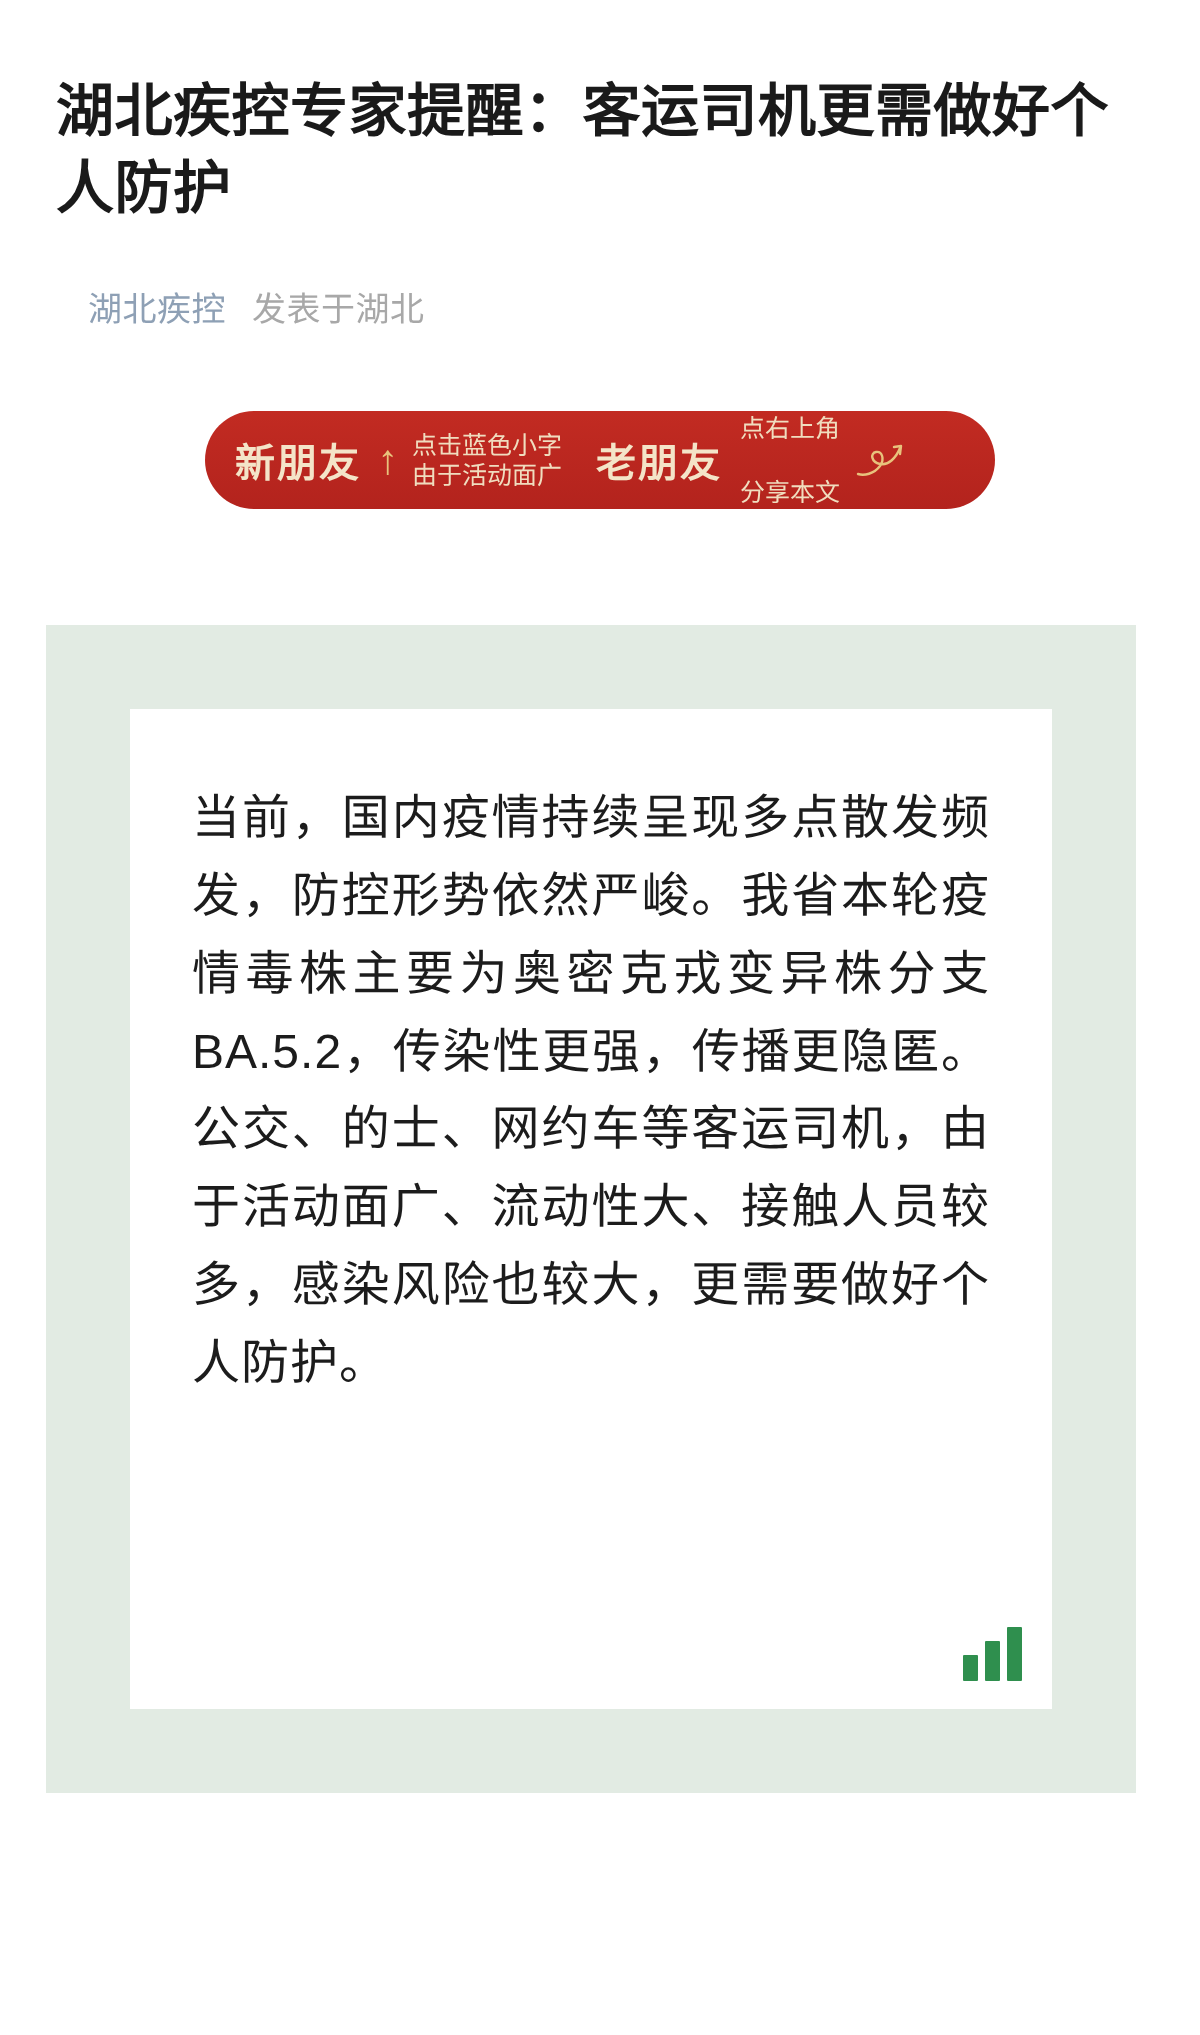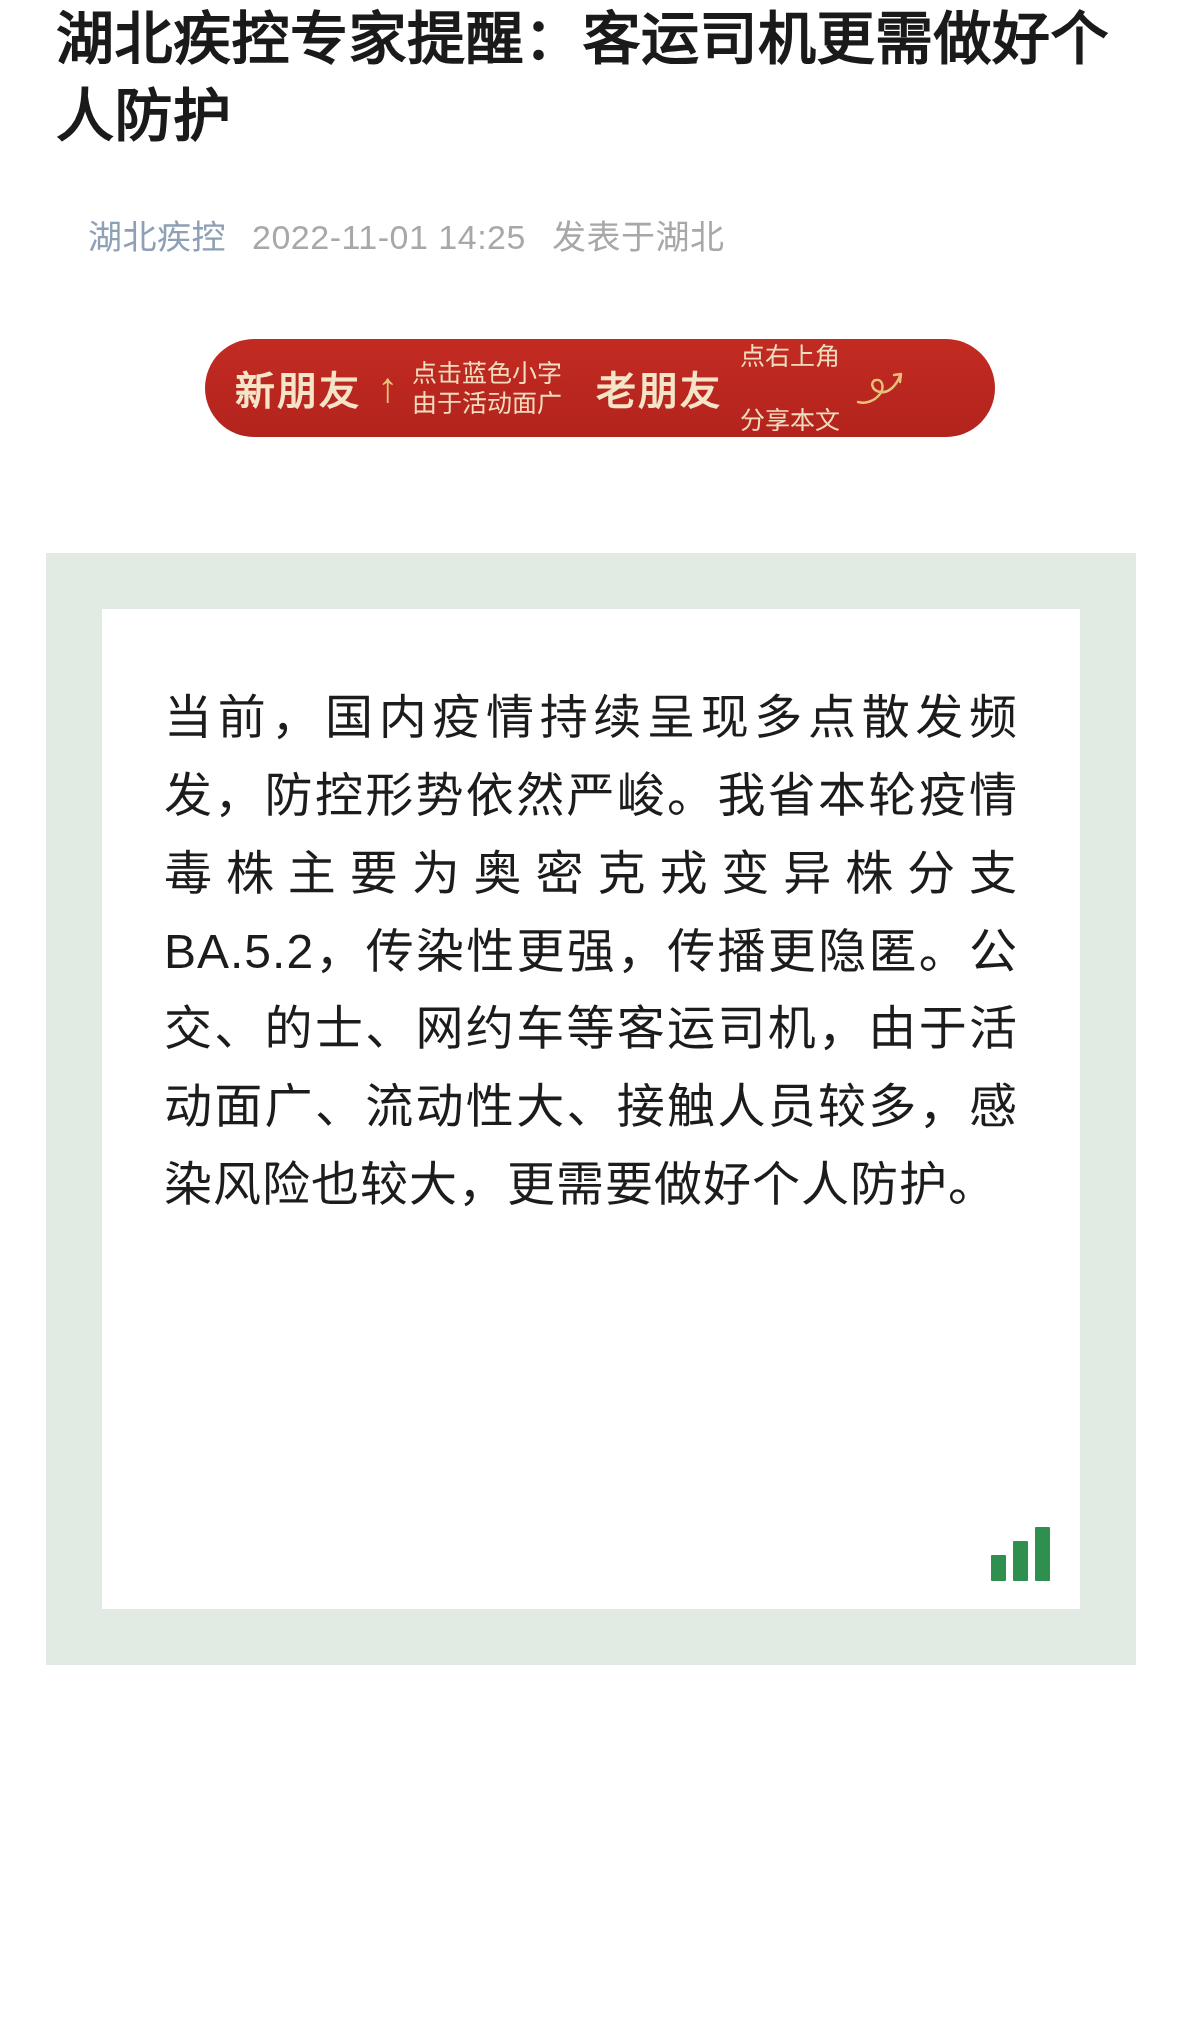--- a/index.html
+++ b/index.html
@@ -18,20 +18,21 @@
     min-height: 2035px;
     position: relative;
     box-sizing: border-box;
     padding: 0 56px;
     background: #ffffff;
   }
 
   
   .article-title {
     margin: 0;
+    padding-top: 72px;
     font-size: 58px;
     line-height: 1.33;
     font-weight: 700;
     color: #1a1a1a;
     letter-spacing: 0.5px;
     max-width: 1060px;
   }
 
   
   .meta-row {
@@ -109,21 +110,21 @@
     margin-left: 14px;
     width: 52px;
     height: 40px;
     flex: none;
   }
 
   
   .content-outer {
     margin-top: 116px;
     background: #e2ebe3;
-    padding: 56px;
+    padding: 84px;
     box-sizing: border-box;
     width: 1090px;
     margin-left: -10px;
     position: relative;
   }
   .content-inner {
     background: #ffffff;
     box-sizing: border-box;
     padding: 70px 62px 96px 62px;
     position: relative;
@@ -159,21 +160,20 @@
 </style>
 </head>
 <body>
 
 <div class="page">
 
   <h1 class="article-title">湖北疾控专家提醒：客运司机更需做好个人防护</h1>
 
   <div class="meta-row">
     <span class="meta-account">湖北疾控</span>
-    <span class="meta-date">2022-11-01 14:25</span>
     <span class="meta-location">发表于湖北</span>
   </div>
 
   <div class="banner-wrap">
     <div class="banner">
 
       <div class="banner-seg">
         <span class="banner-big">新朋友</span>
         <span class="banner-arrow-up">↑</span>
         <span class="banner-two-lines">

